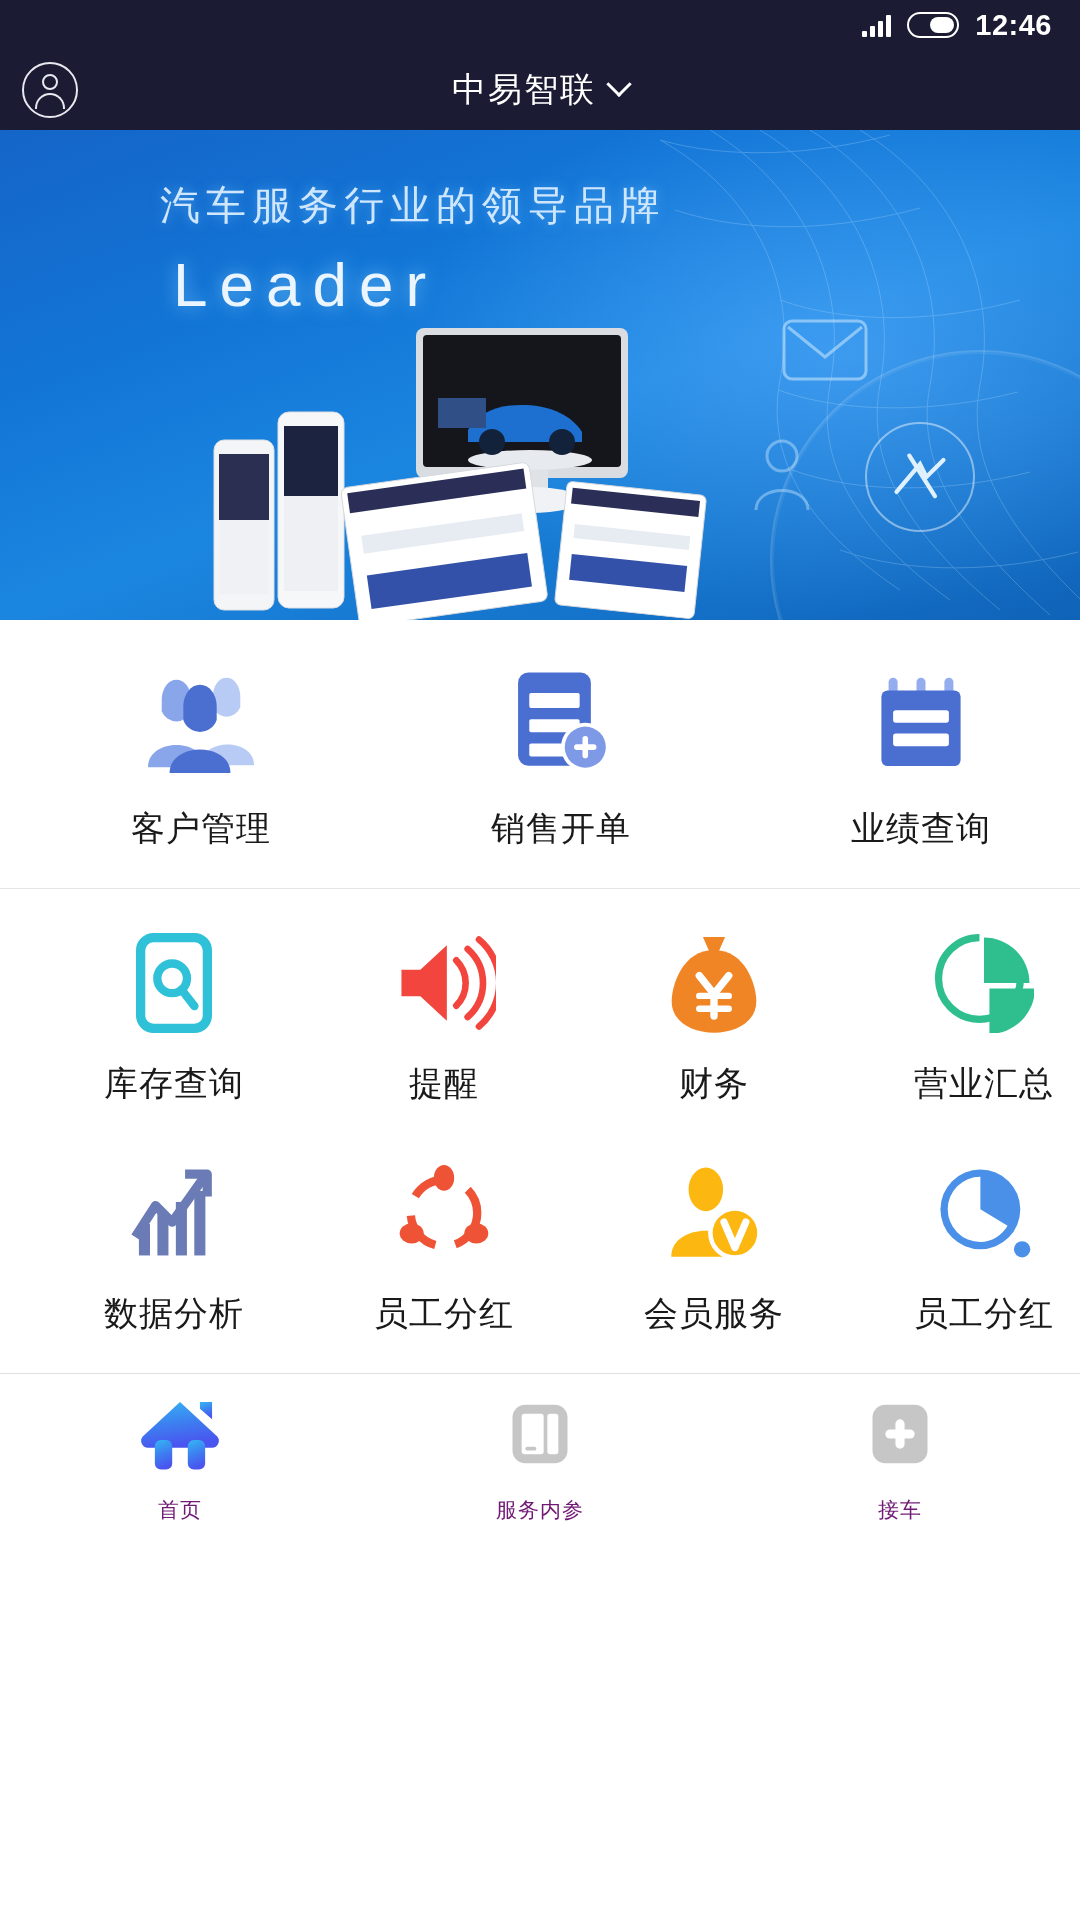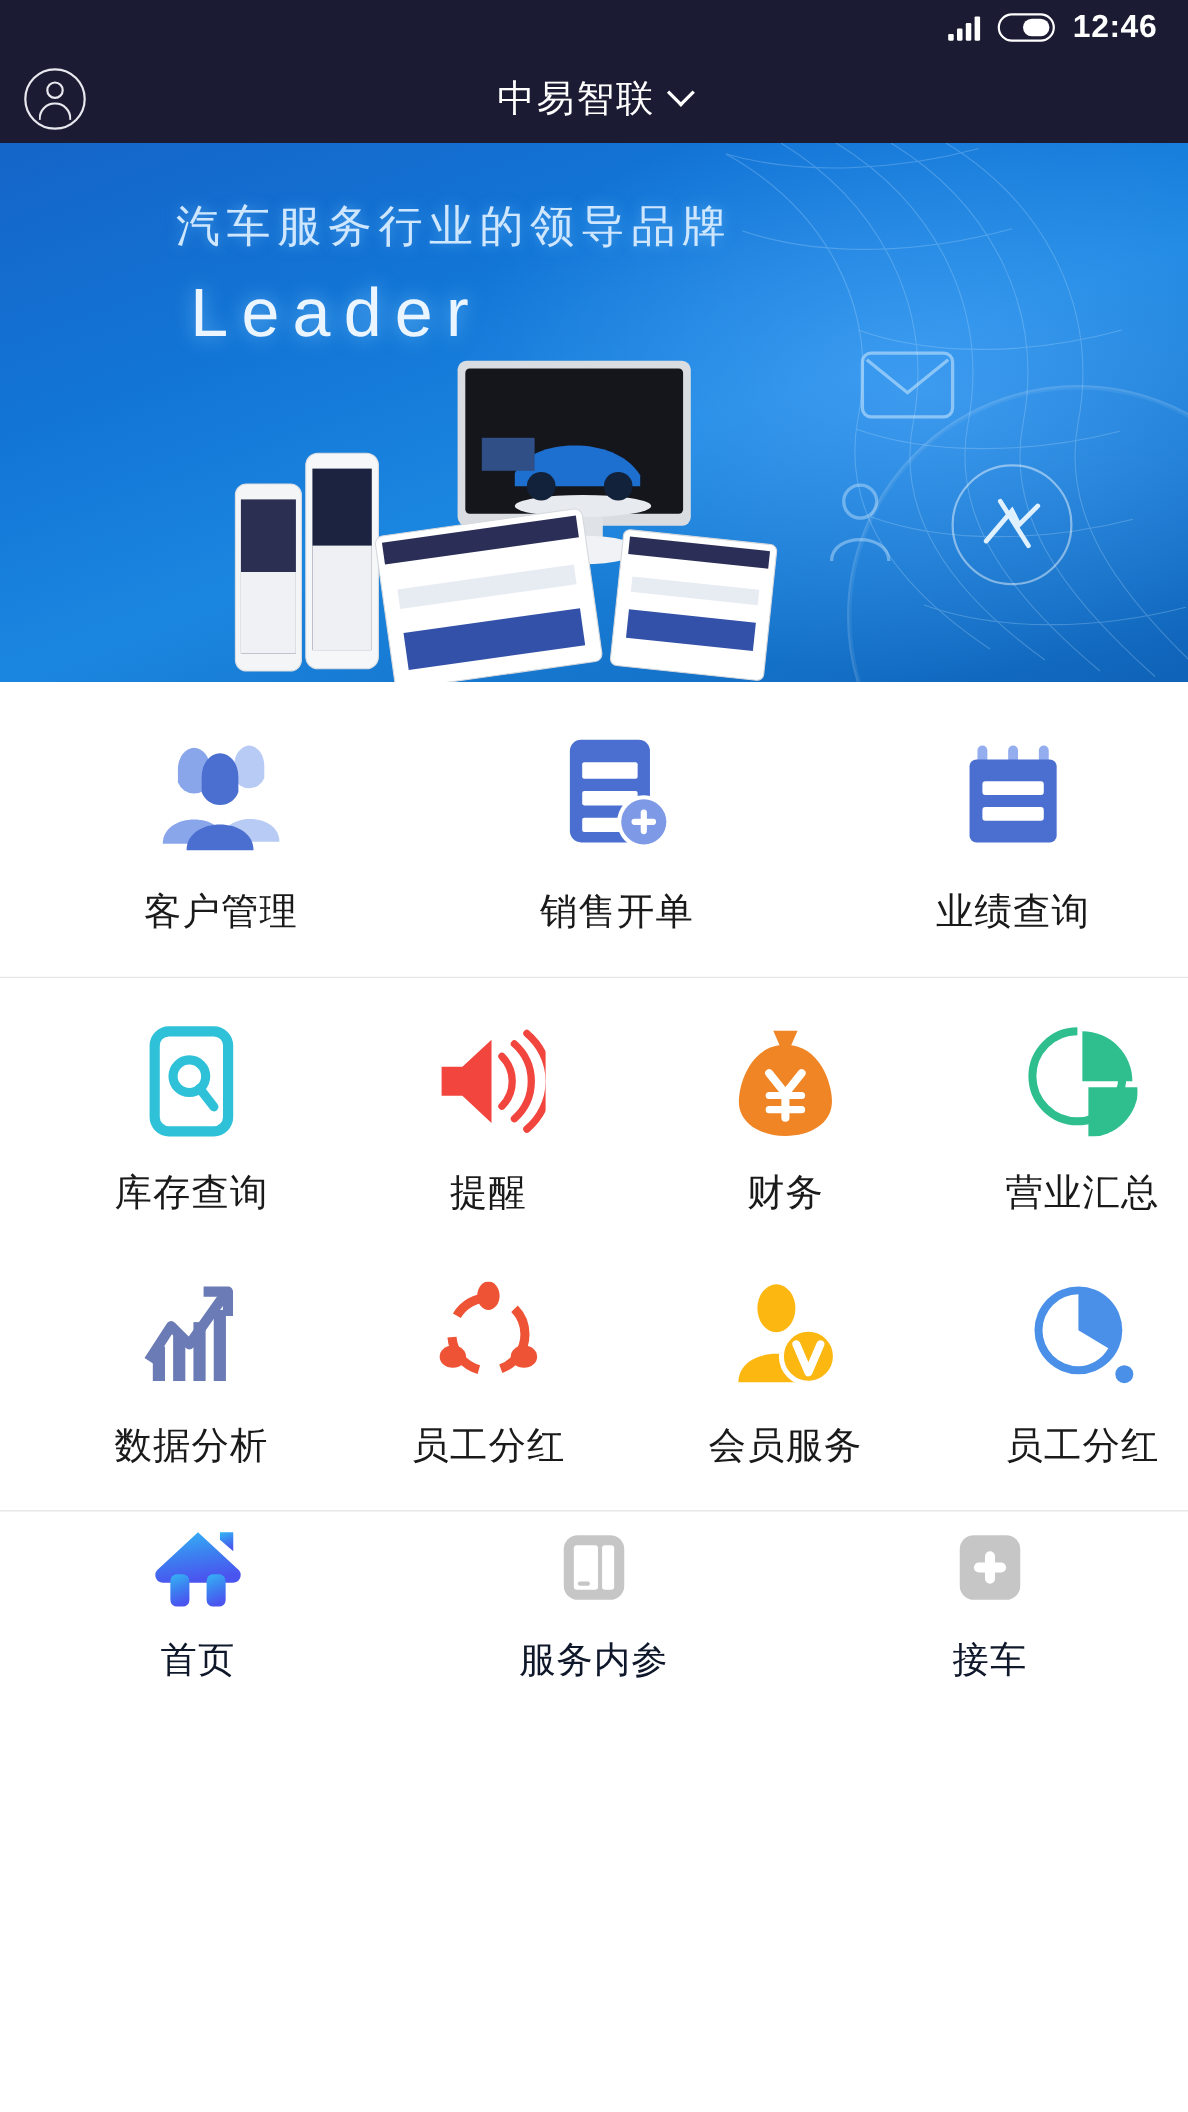--- a/index.html
+++ b/index.html
@@ -97,21 +97,21 @@
   .lbl { margin-top:26px; font-size:34px; color:#1a1a1a; letter-spacing:1px; }
   .row2 { margin-top:54px; }
 
   
   .tabbar {
     flex:0 0 170px; height:170px; border-top:1.5px solid #e0e0e0; background:#fff;
     display:flex; align-items:center;
   }
   .tab { width:33.3333%; display:flex; flex-direction:column; align-items:center; justify-content:center; }
   .tab .ticon { height:80px; display:flex; align-items:center; justify-content:center; }
-  .tab .tlbl { margin-top:22px; font-size:33px; color:#0f172a; letter-spacing:1px; }
+  .tab .tlbl { margin-top:22px; font-size:21px; color:#701a75; letter-spacing:1px; }
 </style>
 </head>
 <body>
 
 <div class="screen">
 
   <div class="statusbar">
     <div class="sb-right">
       <span class="signal">
           <i></i>

